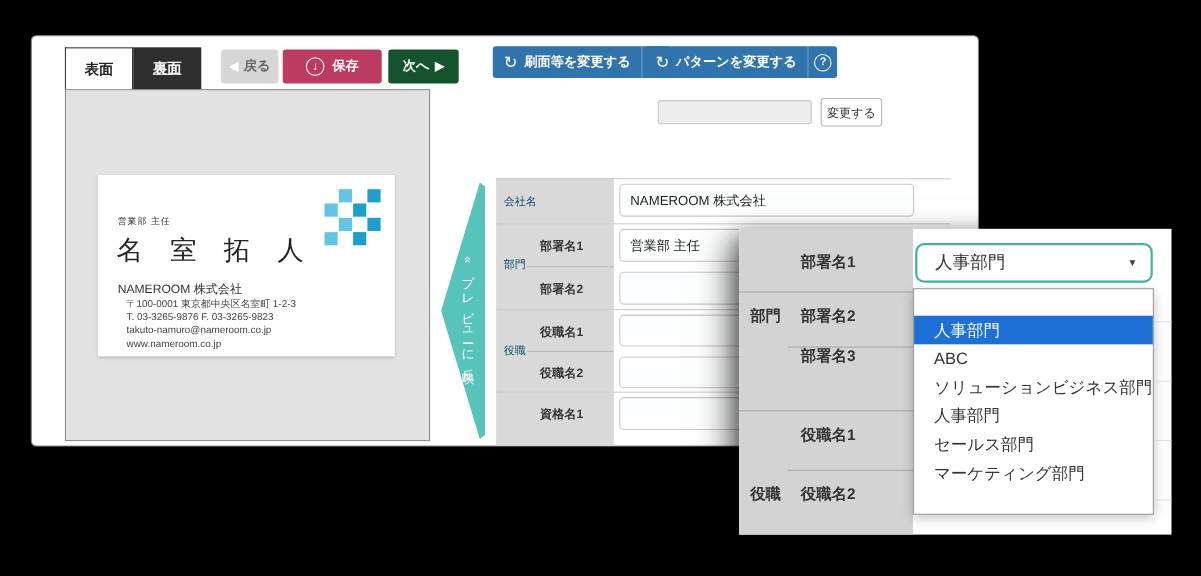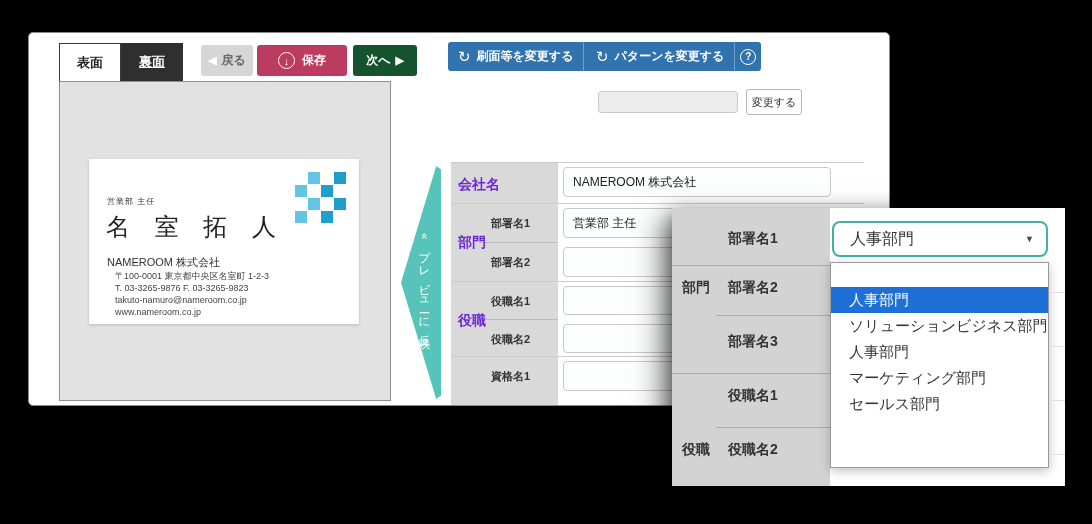--- a/index.html
+++ b/index.html
@@ -66,21 +66,21 @@
               clip-path:polygon(100% 1.5%, 100% 98.5%, 88% 100%, 0% 50%, 88% 0%);
               display:flex; align-items:center; justify-content:center; z-index:2; cursor:pointer; }
   .pv-arrow span { writing-mode:vertical-rl; color:#fff; font-size:11.5px; letter-spacing:3px;
                    padding-left:6px; white-space:nowrap; }
 
   
   .form-labelcol { position:absolute; left:422px; top:129px; width:107px; height:245px; background:#d9d9d9; }
   .sep-full { position:absolute; left:422px; height:1px; background:#ccc; width:413px; }
   .sep-part { position:absolute; left:450px; height:1px; background:#bbb; width:79px; }
   .flabel { position:absolute; font-size:11px; font-weight:bold; color:#333; }
-  .glabel { position:absolute; left:429px; font-size:14px; font-weight:bold; color:#6d28d9; }
+  .glabel { position:absolute; left:429px; font-size:10px; font-weight:normal; color:#0c4a6e; }
   .finput { position:absolute; left:534px; width:268px; height:30px; border:1px solid #c8c8c8;
             border-radius:4px; background:#fdfefe; font-size:12px; padding:0 9px; color:#222; }
 
   
   .overlay { position:absolute; left:672px; top:208px; width:393px; height:278px; background:#fff;
              box-shadow:-10px 12px 28px rgba(0,0,0,.5), 0 6px 18px rgba(0,0,0,.45); z-index:5; }
   .ov-graycol { position:absolute; left:0; top:0; width:158px; height:278px; background:#d3d3d3; }
   .ov-label { position:absolute; font-size:14px; font-weight:bold; color:#333; }
   .ov-sep-full { position:absolute; left:0; width:158px; height:1px; background:#aaa; }
   .ov-sep-part { position:absolute; left:44px; width:114px; height:1px; background:#aaa; }
@@ -206,37 +206,38 @@
   <div class="overlay">
     <div class="ov-graycol"></div>
     <div class="ov-sep-full" style="top:57px;"></div>
     <div class="ov-sep-part" style="top:107px;"></div>
     <div class="ov-sep-full" style="top:165px;"></div>
     <div class="ov-sep-part" style="top:219px;"></div>
 
     <div class="ov-label" style="left:56px; top:22px;">部署名1</div>
     <div class="ov-label" style="left:10px; top:71px;">部門</div>
     <div class="ov-label" style="left:56px; top:71px;">部署名2</div>
-    <div class="ov-label" style="left:56px; top:125px;">部署名3</div>
+    <div class="ov-label" style="left:56px; top:107px;">部署名3</div>
     <div class="ov-label" style="left:56px; top:179px;">役職名1</div>
     <div class="ov-label" style="left:10px; top:233px;">役職</div>
     <div class="ov-label" style="left:56px; top:233px;">役職名2</div>
 
     <div class="ov-select">
       <span>人事部門</span>
       <span class="caret">▼</span>
     </div>
 
     <div class="dropdown">
       <div class="dd-item dd-blank"></div>
       <div class="dd-item dd-selected">人事部門</div>
+      <div class="dd-item">ABC</div>
       <div class="dd-item">ソリューションビジネス部門</div>
       <div class="dd-item">人事部門</div>
+      <div class="dd-item">セールス部門</div>
       <div class="dd-item">マーケティング部門</div>
-      <div class="dd-item">セールス部門</div>
     </div>
 
     <div class="ov-striplines">
       <i style="top:84px;"></i>
         <i style="top:138px;"></i>
         <i style="top:192px;"></i>
         <i style="top:246px;"></i>
     </div>
   </div>
 

